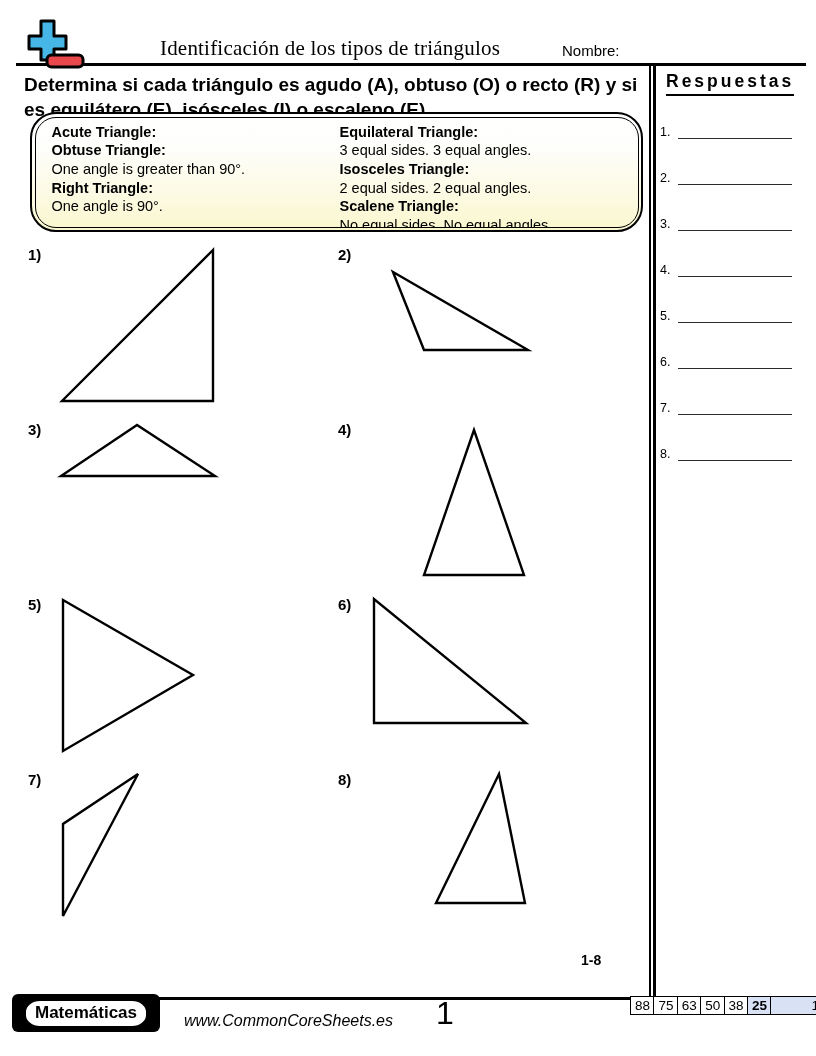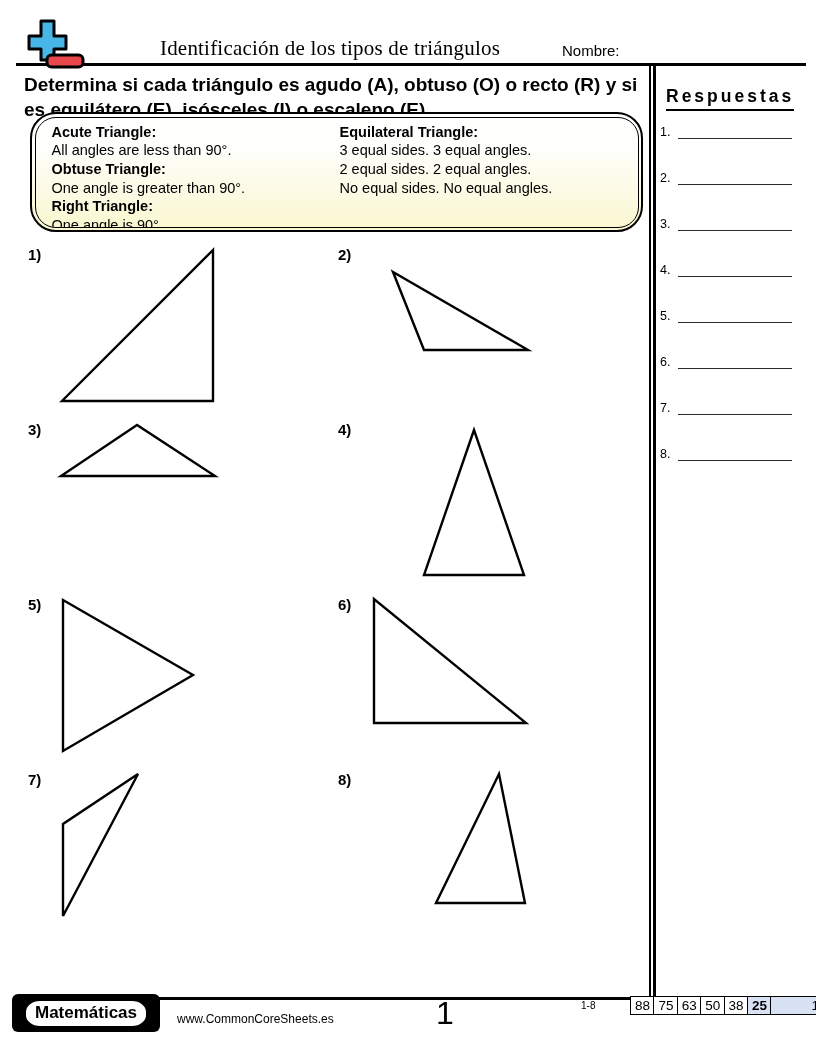--- a/index.html
+++ b/index.html
@@ -29,35 +29,35 @@
   .problems-grid { position:absolute; left:20px; top:243px; width:620px; height:700px;
     display:grid; grid-template-columns:310px 310px; grid-template-rows:repeat(4,175px); }
   .problem { position:relative; }
   .problem-label { position:absolute; left:8px; top:3px; font-size:15px; font-weight:bold; }
   .triangle-svg { position:absolute; left:0; top:0; width:310px; height:175px; }
   .triangle-svg polygon { fill:none; stroke:#000; stroke-width:2.4; stroke-linejoin:miter; }
   
   .divider-thin  { position:absolute; left:649px; top:66px; width:1.5px; height:932px; background:#000; }
   .divider-thick { position:absolute; left:653px; top:66px; width:2.8px; height:932px; background:#000; }
   .answers-title { position:absolute; left:666px; top:71px; font-size:17.5px; font-weight:bold;
-    letter-spacing:3px; border-bottom:2.5px solid #000; padding-bottom:2px;margin-top:15px; }
+    letter-spacing:3px; border-bottom:2.5px solid #000; padding-bottom:2px; }
   .answer-slots { position:absolute; left:660px; top:93px; width:150px; list-style:none; }
   .answer-slot { height:46px; display:flex; align-items:flex-end; }
   .answer-num { font-size:12.5px; width:16px; }
   .answer-line { width:114px; border-bottom:1.6px solid #2b2b2b; height:14px; margin-left:2px; }
   
   .footer-rule { position:absolute; left:28px; top:997px; width:784px; height:2.6px; background:#000; }
   .brand-badge { position:absolute; left:12px; top:994px; width:148px; height:38px; background:#000;
     border-radius:6px; display:flex; align-items:center; justify-content:center; z-index:2; }
   .brand-oval { background:#fff; border:2.5px solid #000; border-radius:16px/13px;
     padding:2px 9px 3px 9px; font-size:17px; font-weight:bold; white-space:nowrap; }
-  .website { position:absolute; left:177px; top:1012px; font-size:12px; }
+  .website { position:absolute; left:184px; top:1012px; font-size:16px;font-style:italic; }
   .page-number { position:absolute; left:400px; top:995px; width:90px; text-align:center;
     font-size:32px; font-weight:400; }
-  .score-label { position:absolute; left:581px; top:1000px; font-size:10px; }
+  .score-label { position:absolute; left:581px; top:952px; font-size:14px;font-weight:bold; }
   .score-table { position:absolute; left:630px; top:996px; display:flex; z-index:2; }
   .score-cell { min-width:25px; height:19px; border:1.6px solid #000; margin-left:-1.6px;
     display:flex; align-items:center; justify-content:center; font-size:13.5px;
     background:#ffffff; padding:0 2px; }
   .score-cell:first-child { margin-left:0; }
 </style>
 </head>
 <body>
 
 <div class="page">
@@ -69,30 +69,31 @@
   <div class="header-rule"></div>
   <div class="page-title">Identificación de los tipos de triángulos</div>
   <div class="name-label">Nombre:</div>
 
   <div class="instructions">Determina si cada triángulo es agudo (A), obtuso (O) o recto (R) y si es equilátero (E), isósceles (I) o escaleno (E).</div>
 
   <div class="defbox">
     <div class="defbox-inner">
       <div class="def-col" id="def-col-left">
           <div class="def-term">Acute Triangle:</div>
-          <div class="def-desc">All angles are less than 90°.</div>
           <div class="def-term">Obtuse Triangle:</div>
           <div class="def-desc">One angle is greater than 90°.</div>
           <div class="def-term">Right Triangle:</div>
           <div class="def-desc">One angle is 90°.</div>
         </div>
       <div class="def-col" id="def-col-right">
           <div class="def-term">Equilateral Triangle:</div>
           <div class="def-desc">3 equal sides. 3 equal angles.</div>
+          <div class="def-term">Isosceles Triangle:</div>
           <div class="def-desc">2 equal sides. 2 equal angles.</div>
+          <div class="def-term">Scalene Triangle:</div>
           <div class="def-desc">No equal sides. No equal angles.</div>
         </div>
     </div>
   </div>
 
   <div class="problems-grid" id="problems-grid">
       <div class="problem">
         <div class="problem-label">1)</div>
         <svg class="triangle-svg" viewBox="0 0 310 175">
           <polygon points="193,7 42,158 193,158"></polygon>

